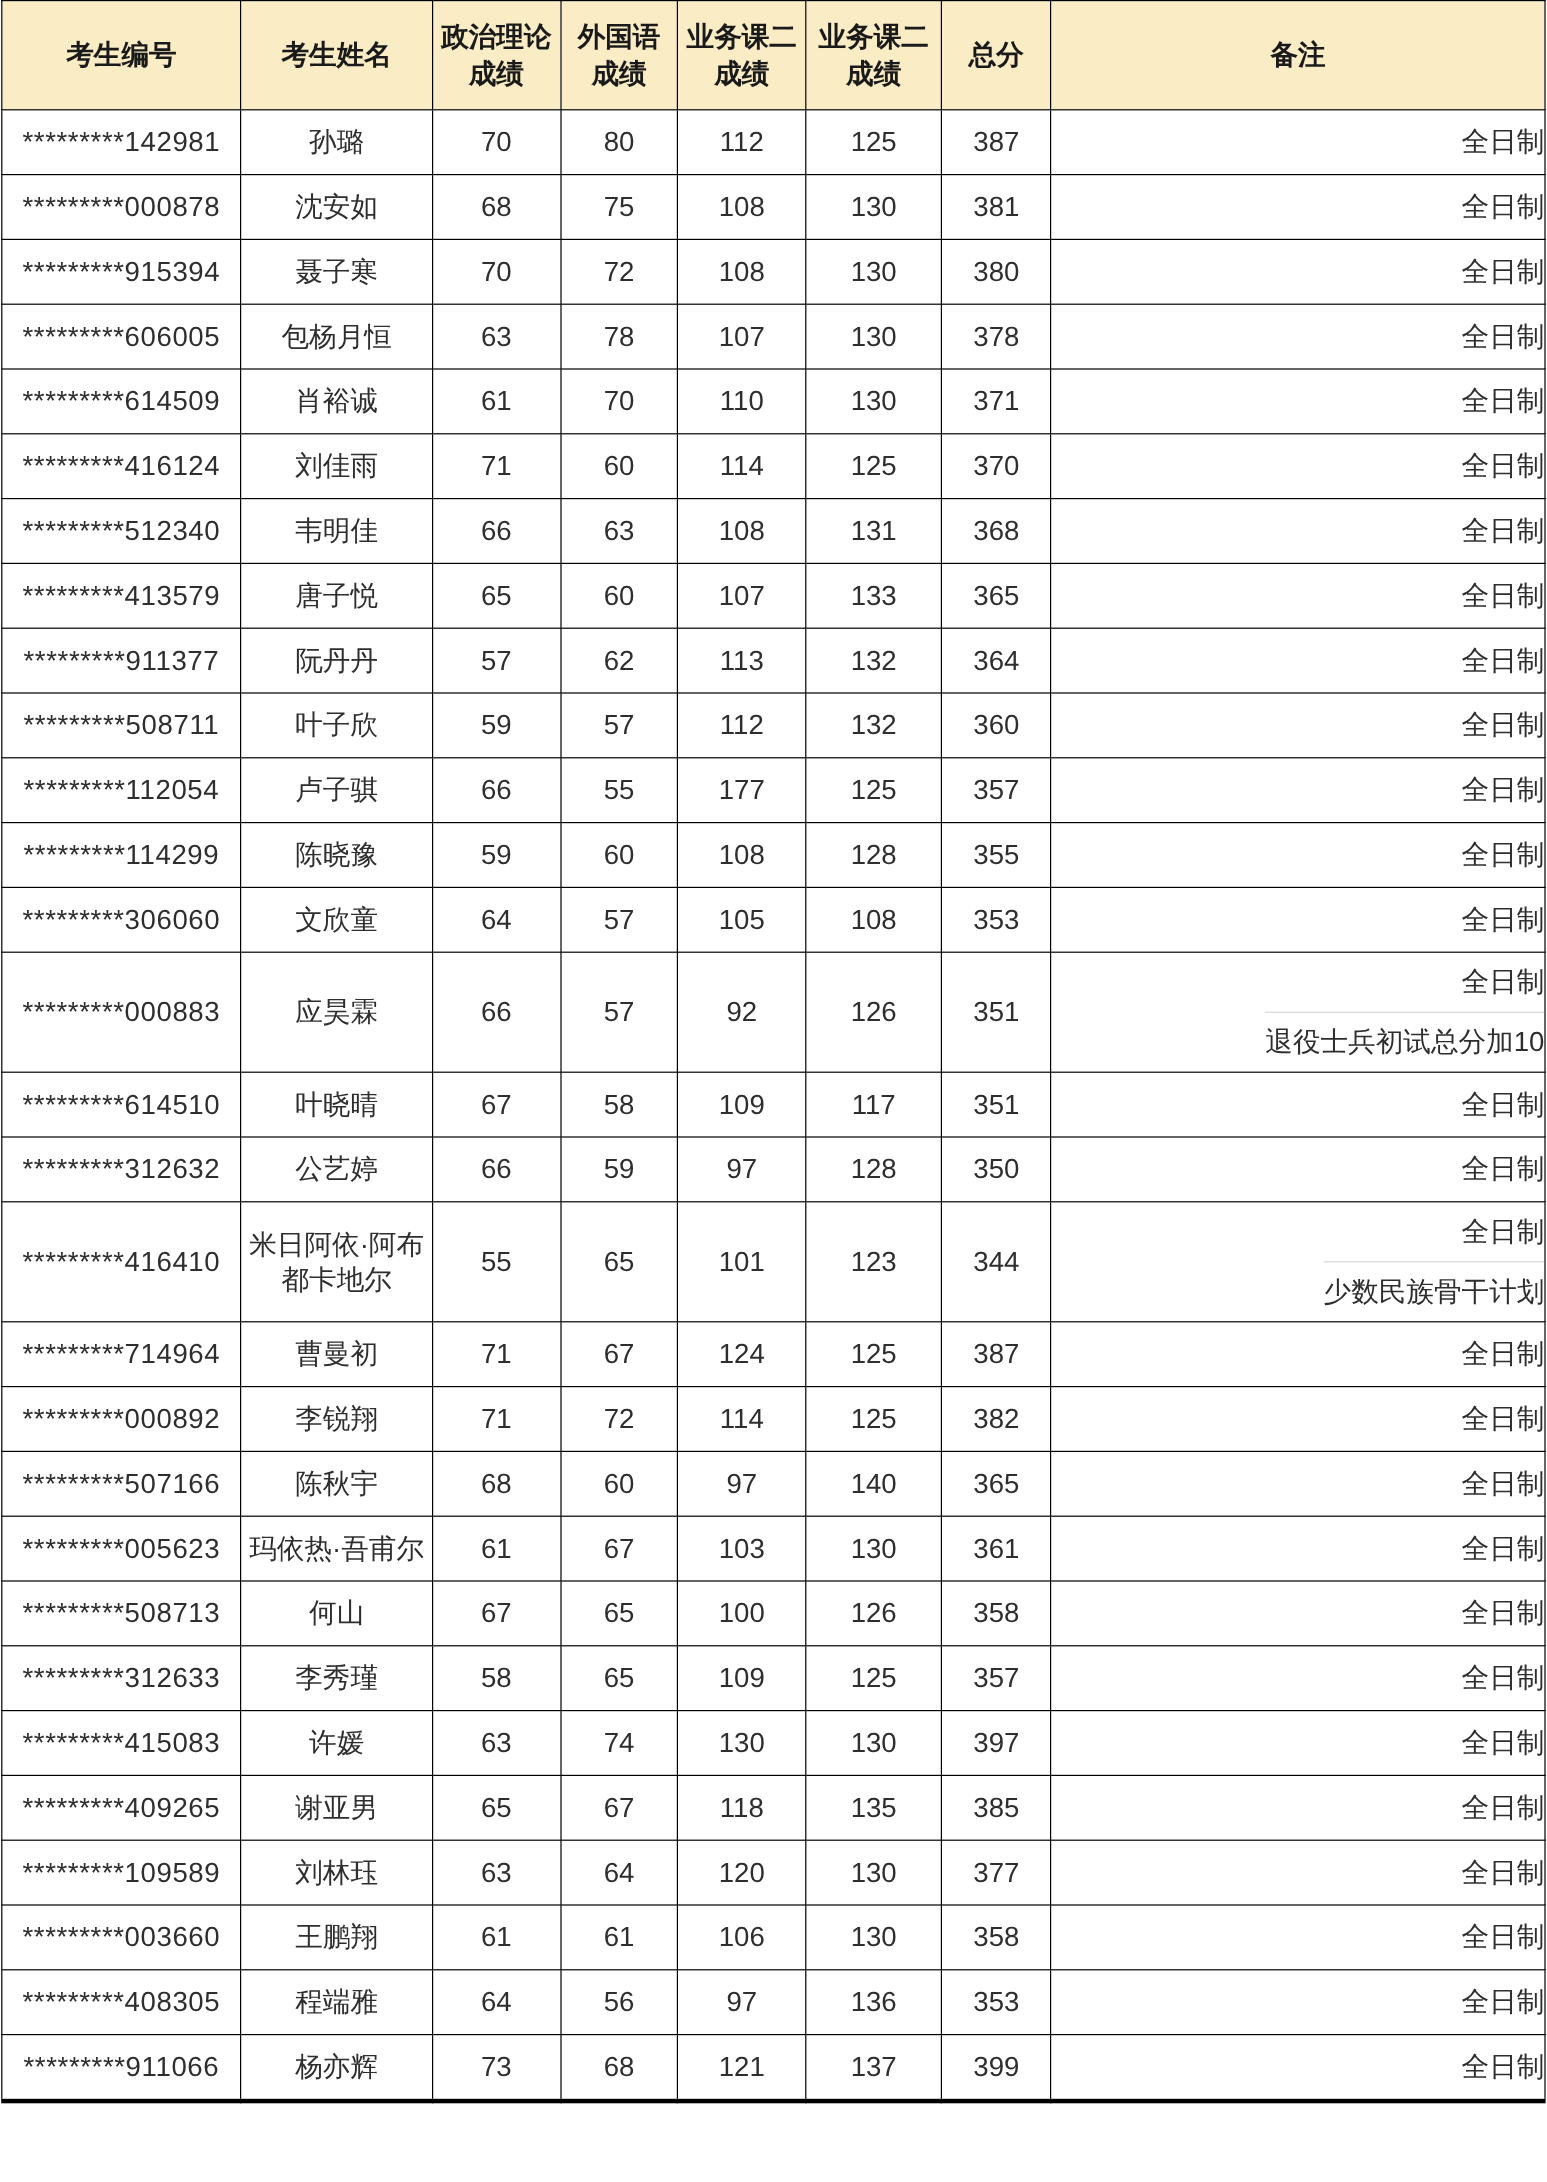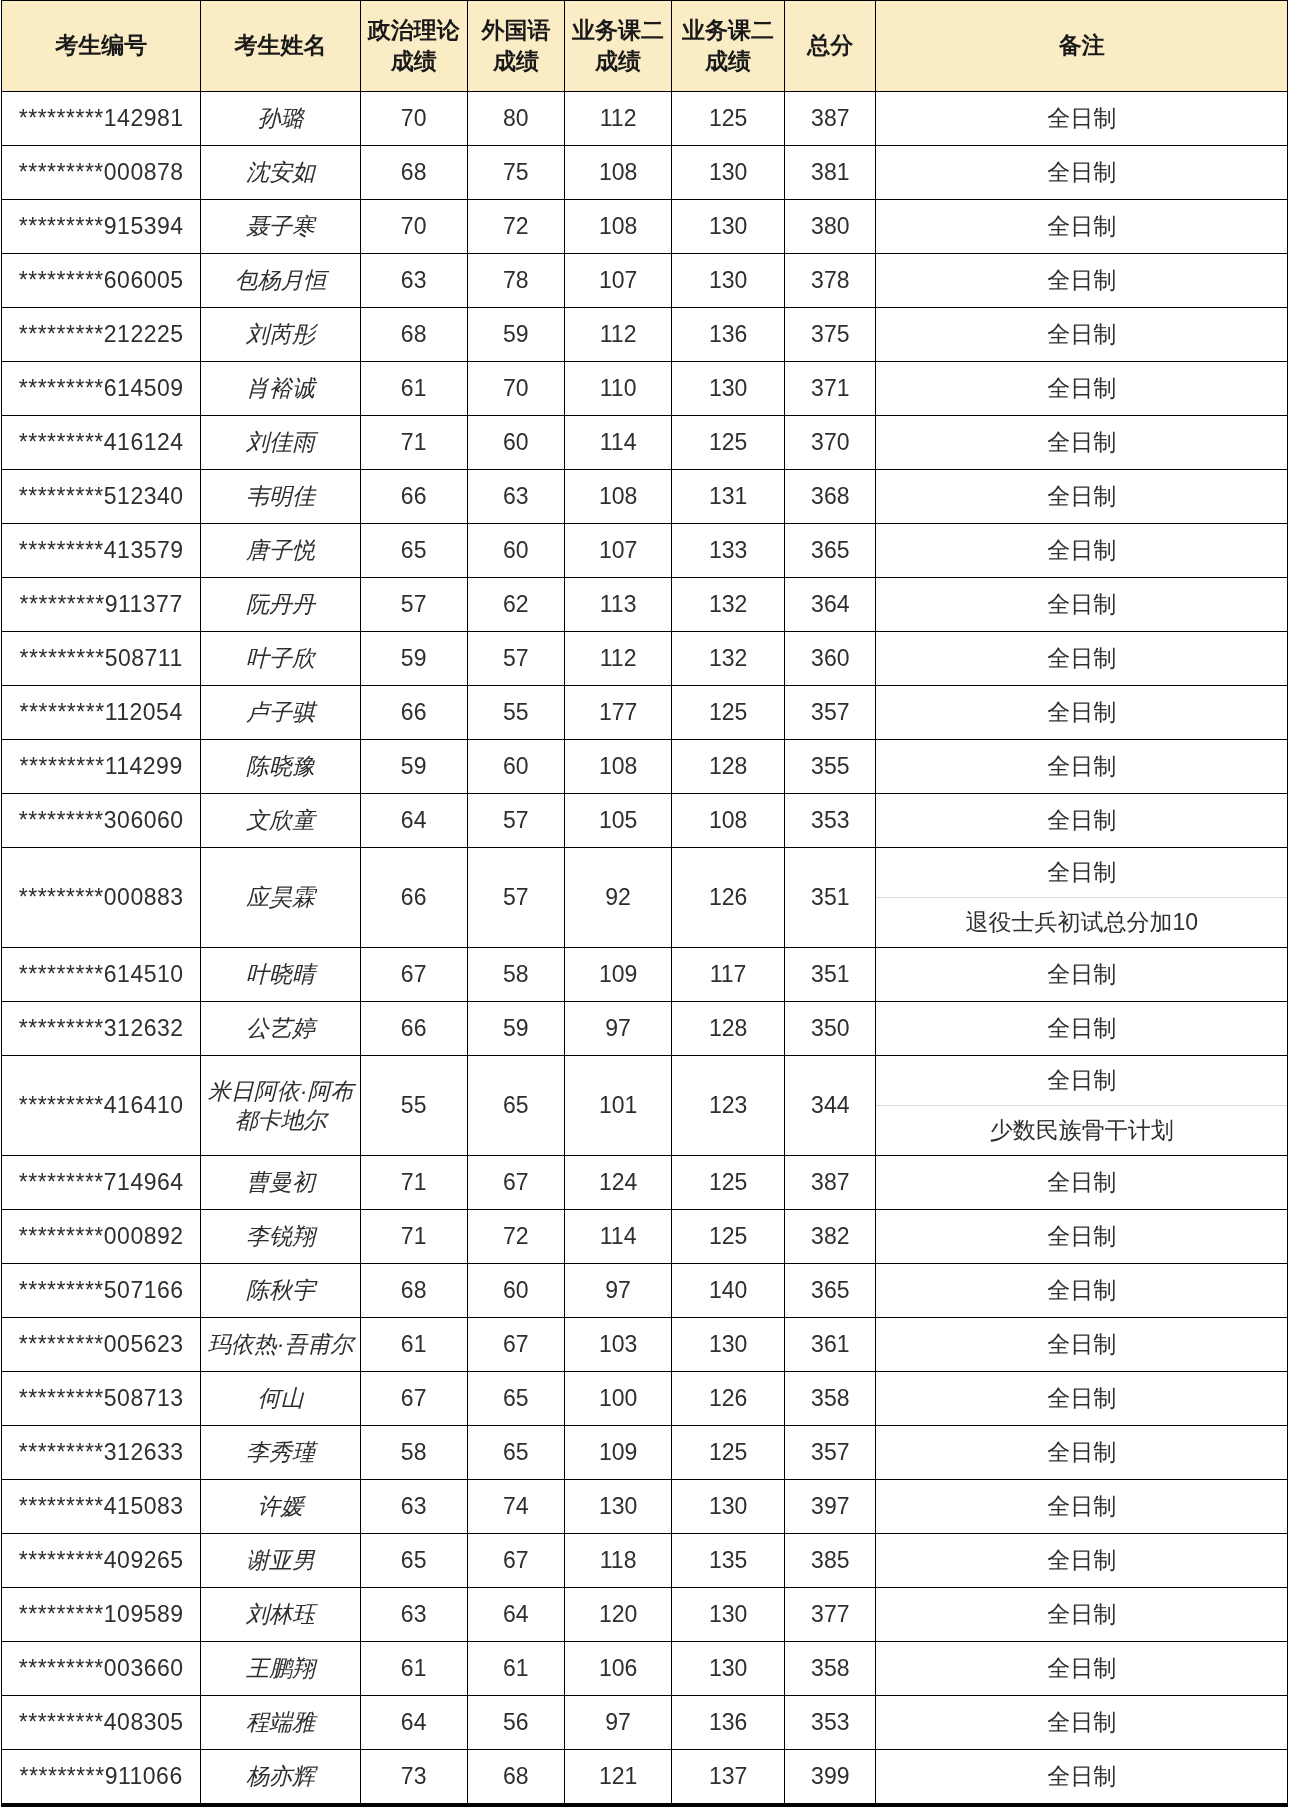--- a/index.html
+++ b/index.html
@@ -38,27 +38,28 @@
     line-height:1.35;
   }
   .th-line{display:block;}
   tbody td{
     font-size:23px;
     font-weight:300;
     height:49px;
     color:var(--text);
   }
   td.cell-id{letter-spacing:0.5px;}
-  td.cell-name{line-height:1.25;padding:2px 4px;font-style:italic;}
+  td.cell-name{line-height:1.25;padding:2px 4px;}
   td.cell-remark{padding:0;}
   .remark-wrap{
     display:flex;
     flex-direction:column;
     justify-content:stretch;
     width:100%;
+    align-items:flex-end;
   }
   .remark-entry{
     flex:1;
     min-height:49px;
     display:flex;
     align-items:center;
     justify-content:center;
     white-space:nowrap;
   }
   .remark-entry + .remark-entry{
@@ -178,34 +179,20 @@
     <td class="cell-course1" data-name="cell-course1-score">107</td>
     <td class="cell-course2" data-name="cell-course2-score">130</td>
     <td class="cell-total" data-name="cell-total-score">378</td>
     <td class="cell-remark" data-name="cell-remark">
       <div class="remark-wrap" data-name="remark-wrap">
             <div class="remark-entry" data-name="remark-entry">全日制</div>
           </div>
     </td>
   </tr>
 
-  <tr data-name="table-row">
-    <td class="cell-id" data-name="cell-candidate-id">*********212225</td>
-    <td class="cell-name" data-name="cell-candidate-name">刘芮彤</td>
-    <td class="cell-politics" data-name="cell-politics-score">68</td>
-    <td class="cell-foreign" data-name="cell-foreign-score">59</td>
-    <td class="cell-course1" data-name="cell-course1-score">112</td>
-    <td class="cell-course2" data-name="cell-course2-score">136</td>
-    <td class="cell-total" data-name="cell-total-score">375</td>
-    <td class="cell-remark" data-name="cell-remark">
-      <div class="remark-wrap" data-name="remark-wrap">
-            <div class="remark-entry" data-name="remark-entry">全日制</div>
-          </div>
-    </td>
-  </tr>
 
   <tr data-name="table-row">
     <td class="cell-id" data-name="cell-candidate-id">*********614509</td>
     <td class="cell-name" data-name="cell-candidate-name">肖裕诚</td>
     <td class="cell-politics" data-name="cell-politics-score">61</td>
     <td class="cell-foreign" data-name="cell-foreign-score">70</td>
     <td class="cell-course1" data-name="cell-course1-score">110</td>
     <td class="cell-course2" data-name="cell-course2-score">130</td>
     <td class="cell-total" data-name="cell-total-score">371</td>
     <td class="cell-remark" data-name="cell-remark">

